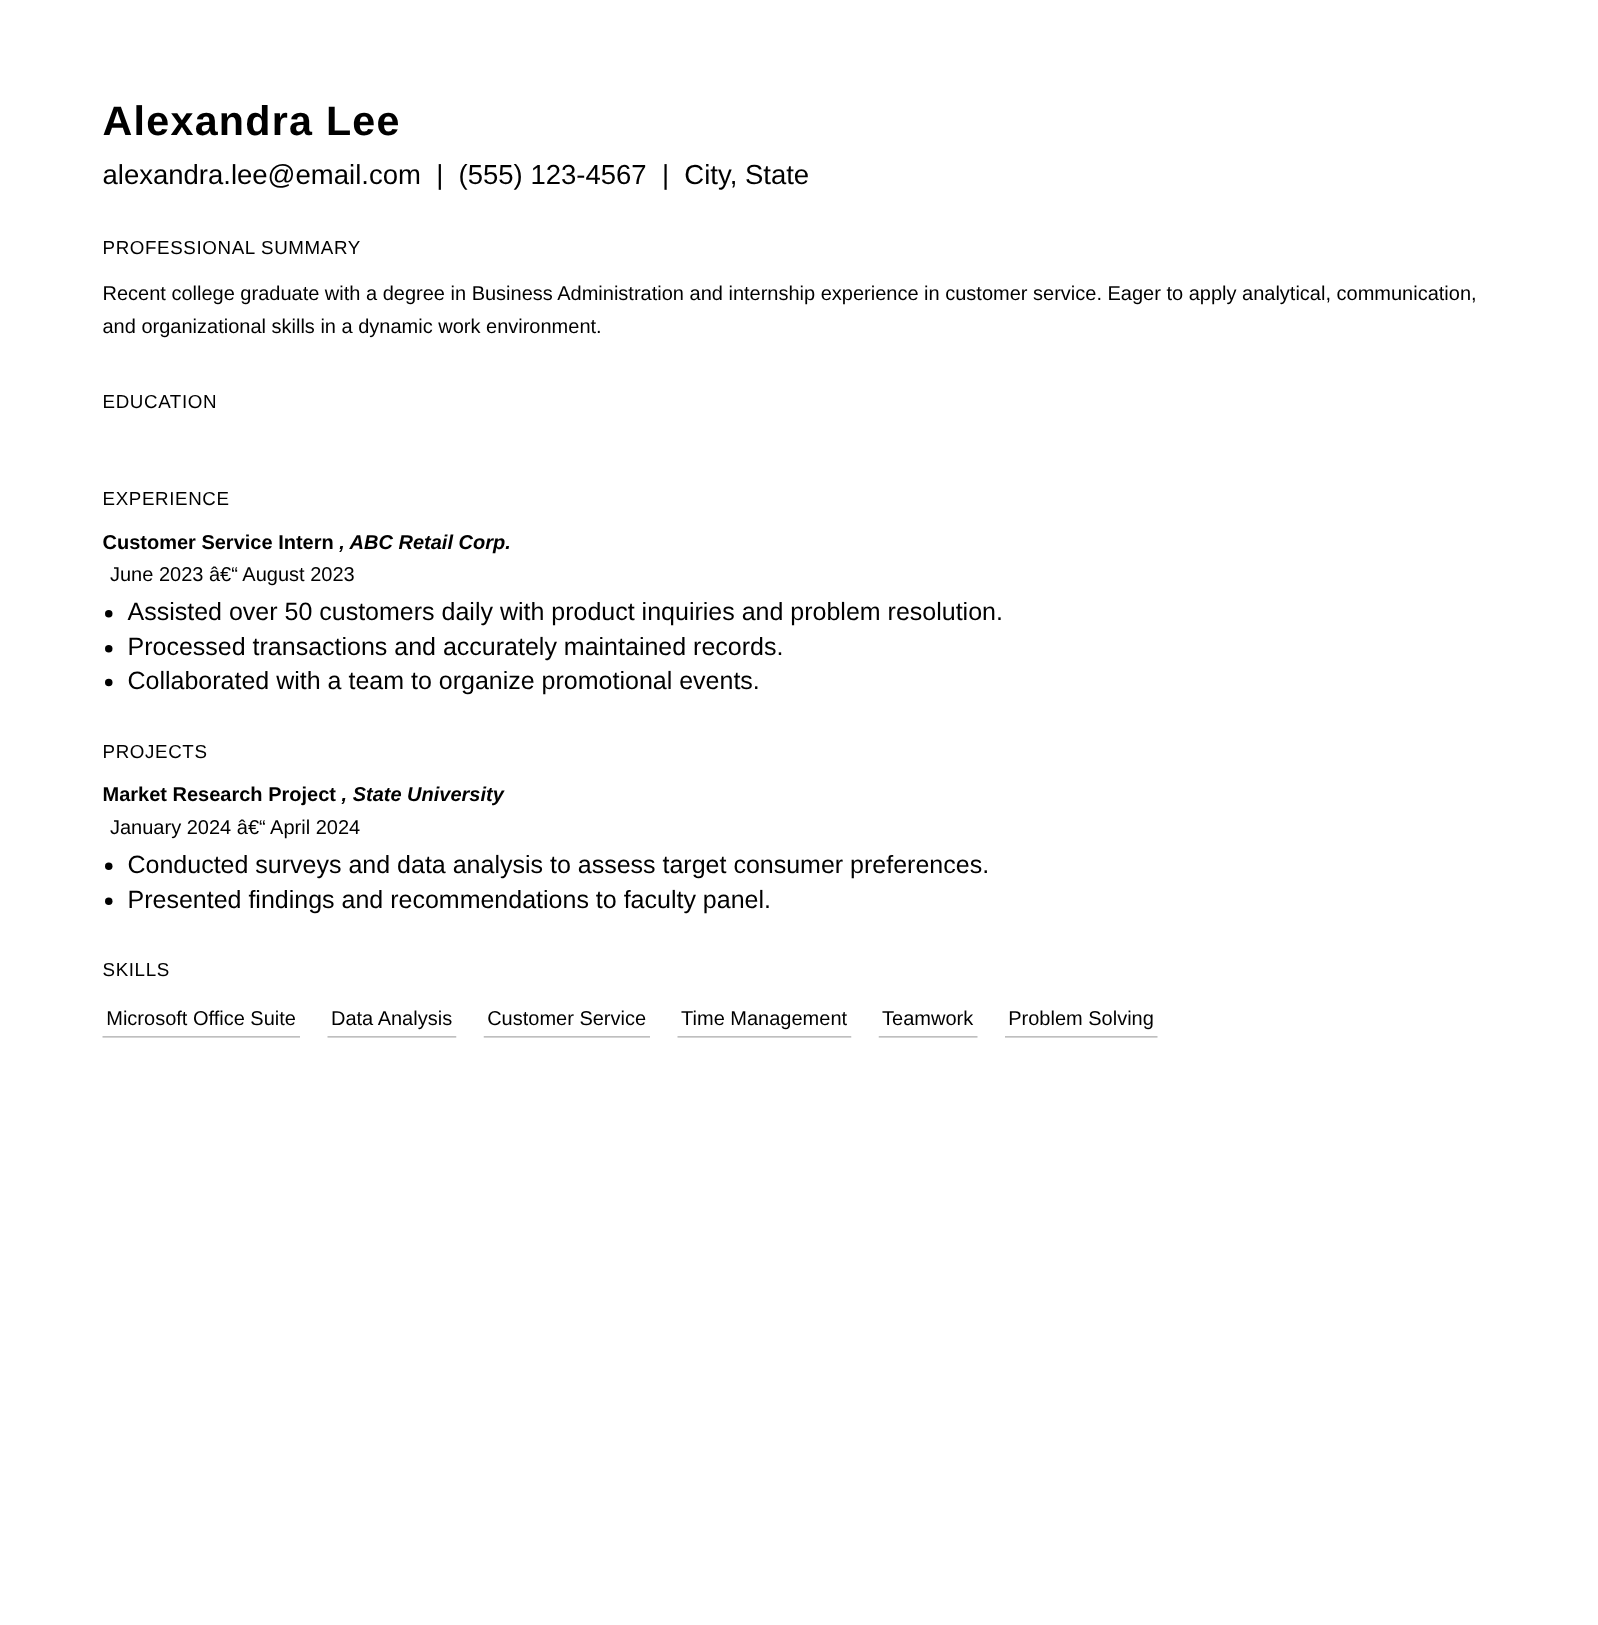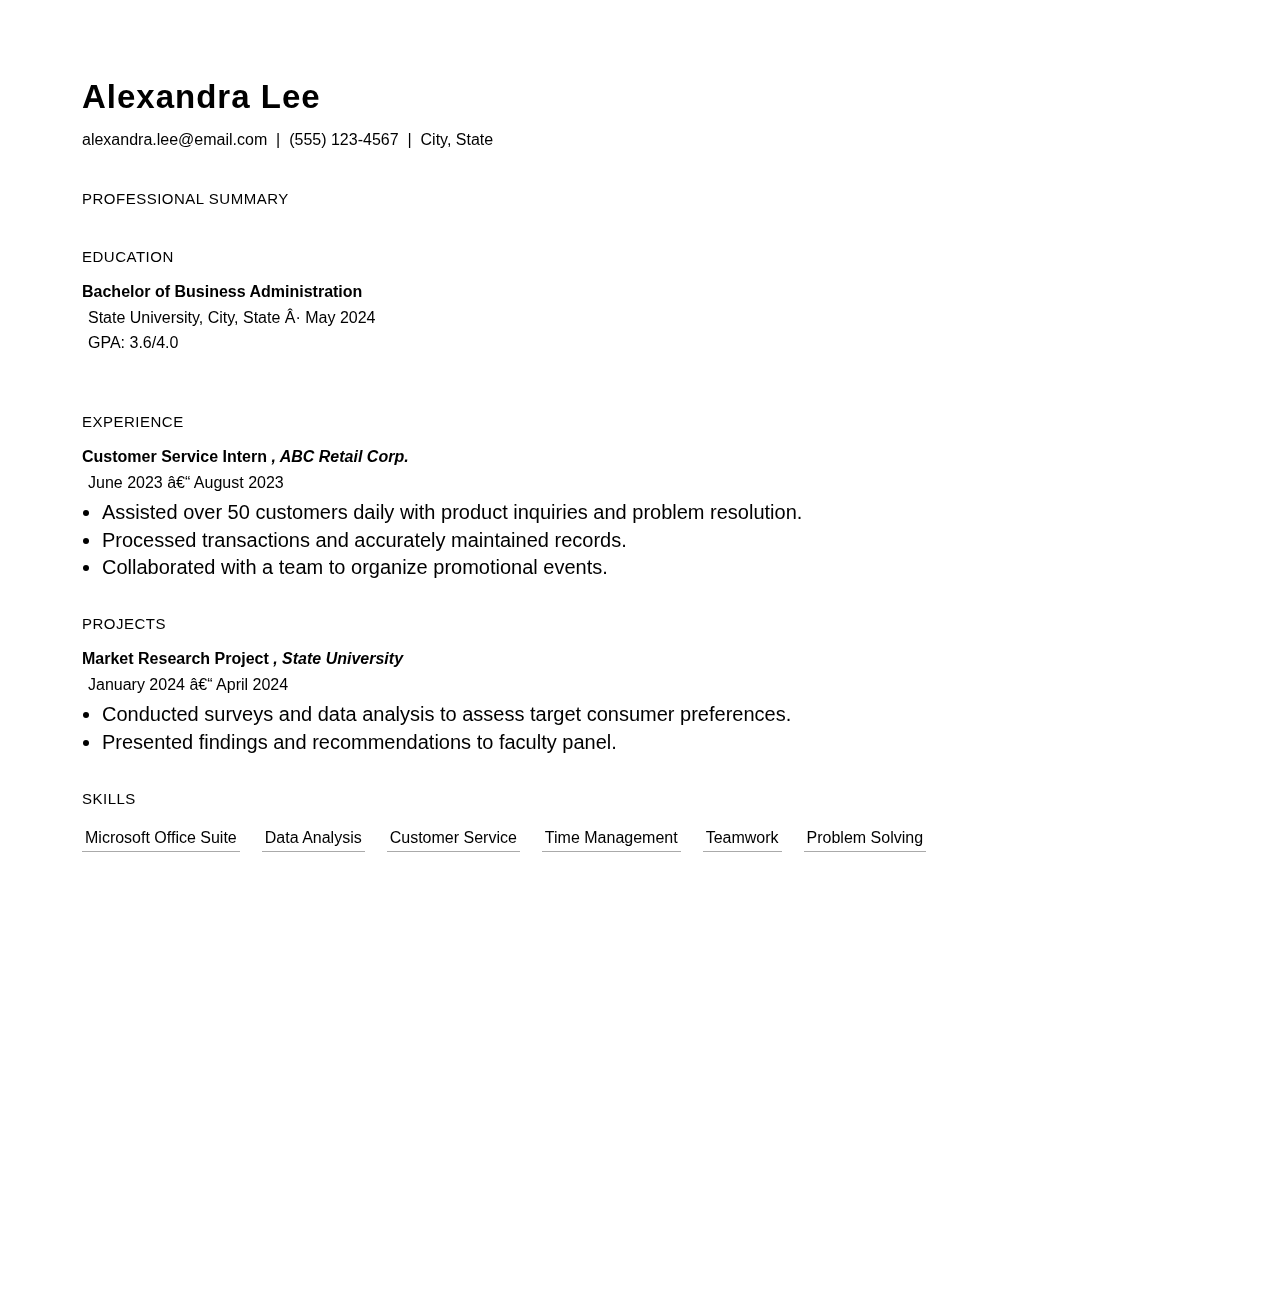--- a/index.html
+++ b/index.html
@@ -21,21 +21,21 @@
       width: 1110px;
     }
     .name {
       font-size: 33px;
       font-weight: bold;
       letter-spacing: 1px;
       margin: 0;
       line-height: 42px;
     }
     .contact {
-      font-size: 16px;
+      font-size: 22px;
       margin-top: 12px;
       line-height: 20px;
       white-space: pre;
     }
     .section-title {
       font-size: 15px;
       font-weight: normal;
       letter-spacing: 0.5px;
       text-transform: uppercase;
       margin: 0;
@@ -94,29 +94,25 @@
 
 <div class="page">
 
   <header>
     <h1 class="name">Alexandra Lee</h1>
     <div class="contact"><span>alexandra.lee@email.com</span><span>  |  </span><span>(555) 123-4567</span><span>  |  </span><span>City, State</span></div>
   </header>
 
   <section class="summary-section">
     <h2 class="section-title">PROFESSIONAL SUMMARY</h2>
+    <div class="summary-text">Recent college graduate with a degree in Business Administration and internship experience in customer service. Eager to apply analytical, communication, and organizational skills in a dynamic work environment.</div>
   </section>
 
   <section class="education-section">
     <h2 class="section-title">EDUCATION</h2>
-    <div>
-      <div class="entry-title">Bachelor of Business Administration</div>
-      <div class="entry-meta">State University, City, State  Â·  May 2024</div>
-      <div class="entry-meta">GPA: 3.6/4.0</div>
-    </div>
   </section>
 
   <section class="experience-section">
     <h2 class="section-title">EXPERIENCE</h2>
     <div>
       <div class="entry-title"><span>Customer Service Intern</span><span class="org"> , ABC Retail Corp.</span></div>
       <div class="entry-meta">June 2023 â€“ August 2023</div>
       <ul class="bullets">
         <li>Assisted over 50 customers daily with product inquiries and problem resolution.</li>
         <li>Processed transactions and accurately maintained records.</li>

